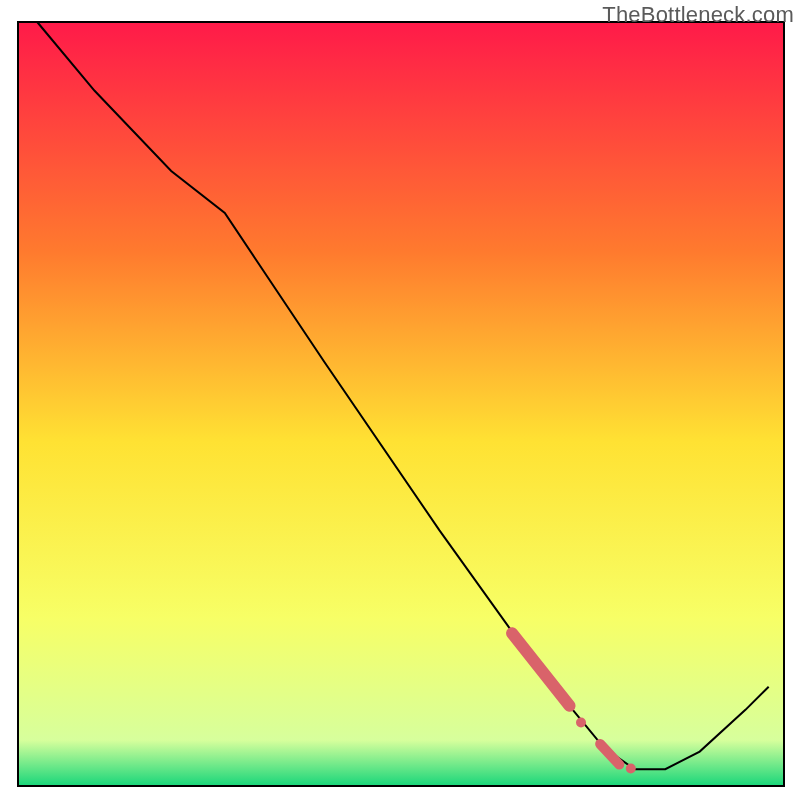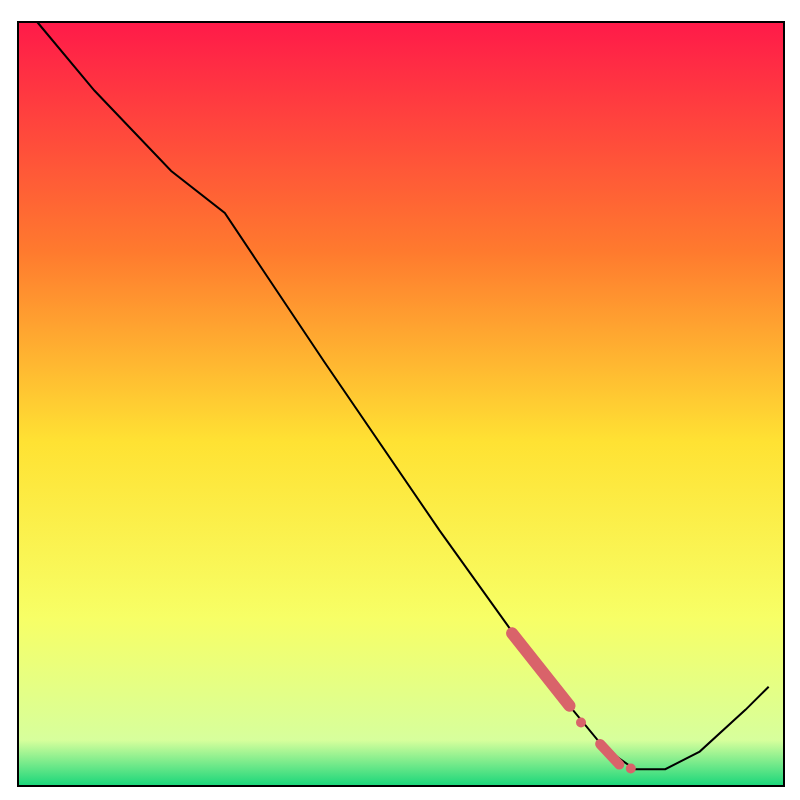--- a/index.html
+++ b/index.html
@@ -32,20 +32,21 @@
     left: 0;
     width: 800px;
     height: 800px;
     display: block;
   }
 </style>
 </head>
 <body>
 
 <div class="stage">
+  <div class="watermark">TheBottleneck.com</div>
 
   <svg class="plot" viewBox="0 0 800 800">
     <defs>
       <linearGradient id="bg-grad" x1="0" y1="0" x2="0" y2="1">
         <stop id="g0" offset="0%" stop-color="#ff1a49"></stop>
         <stop id="g1" offset="30%" stop-color="#ff7a2e"></stop>
         <stop id="g2" offset="55%" stop-color="#ffe233"></stop>
         <stop id="g3" offset="78%" stop-color="#f7ff66"></stop>
         <stop id="g4" offset="94%" stop-color="#d7ff9c"></stop>
         <stop id="g5" offset="100%" stop-color="#18d67a"></stop>

